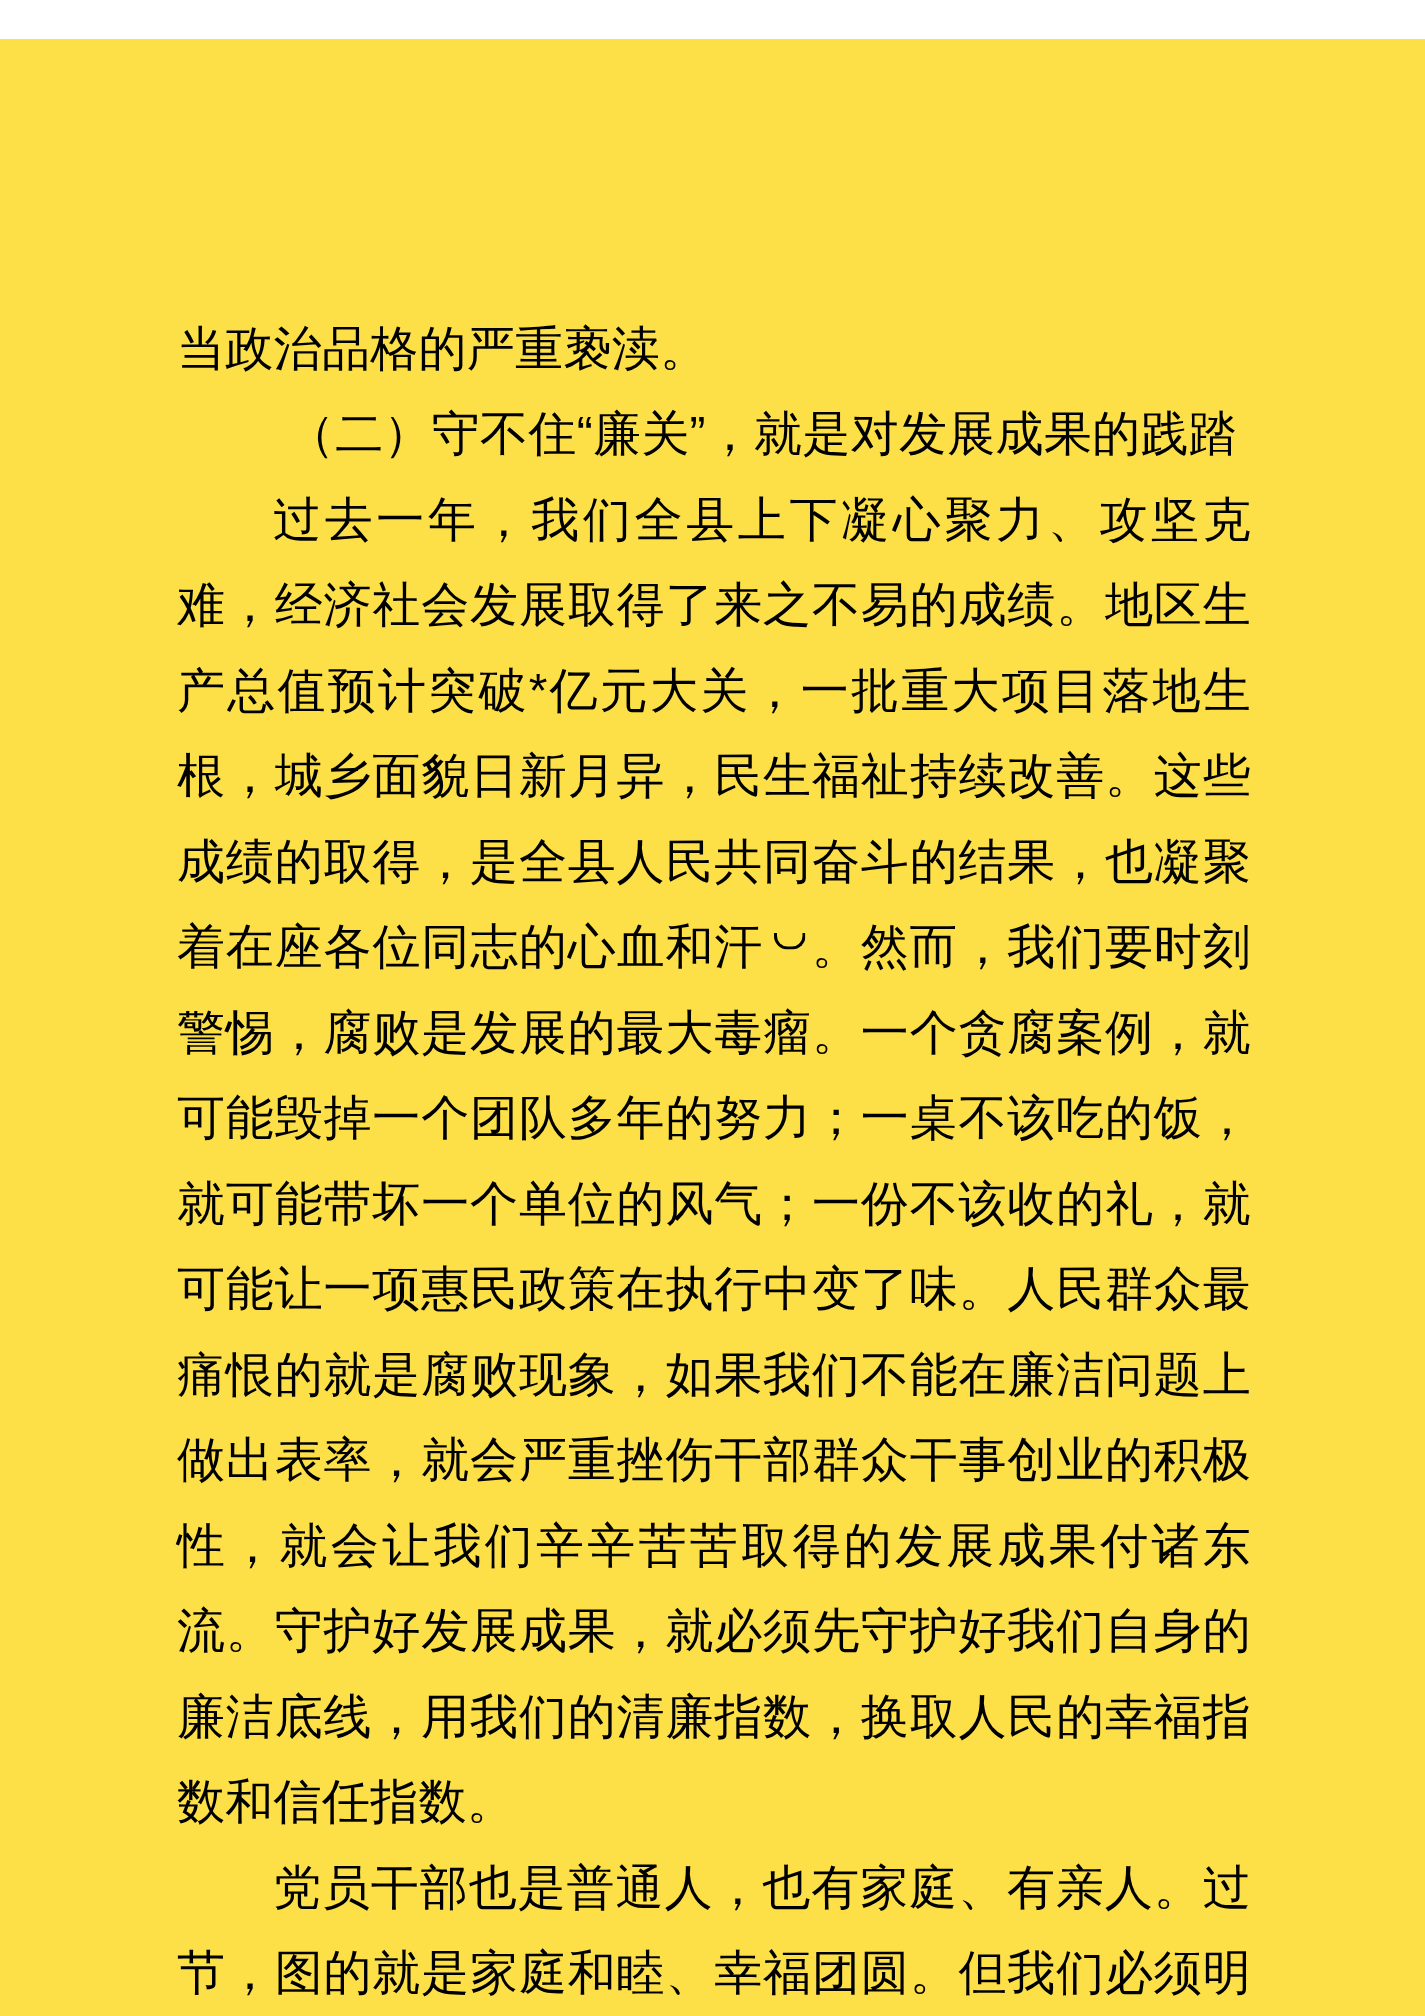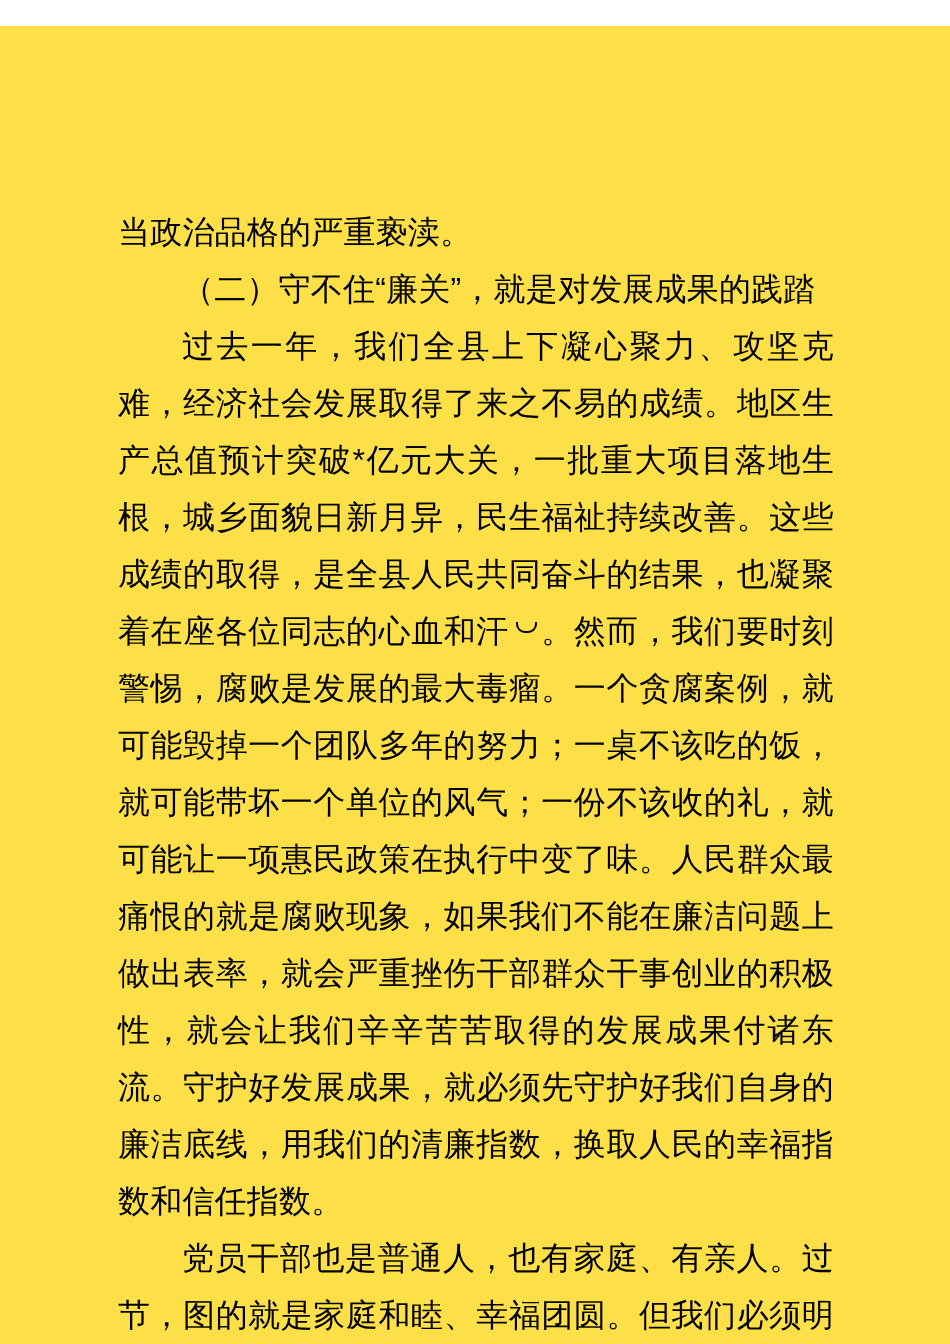--- a/index.html
+++ b/index.html
@@ -36,21 +36,21 @@
     white-space: normal;
   }
   .para.continuation {
     text-indent: 0;
   }
   .para.indent-2 {
     text-indent: 64px;
   }
   .para.heading {
     text-indent: 64px;
-    text-align: left;
+    text-align: center;
   }
   .para + .para {
     margin-top: 0;
   }
   .broken-glyph {
     display: inline-block;
     width: 32px;
     height: 32px;
     position: relative;
     vertical-align: baseline;

